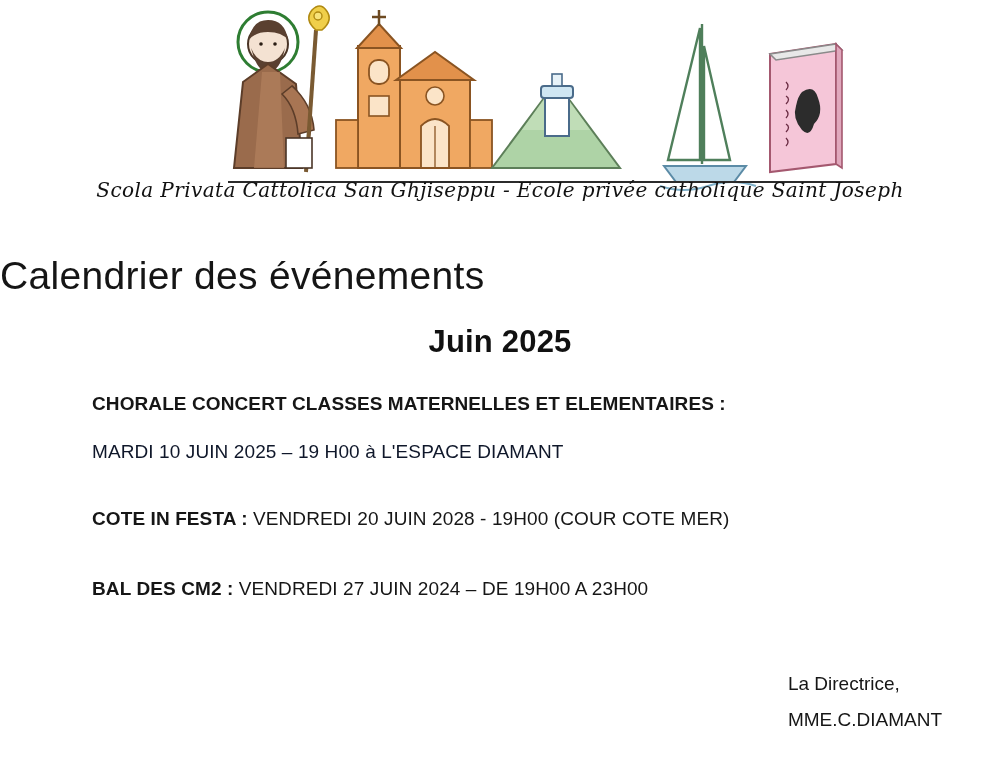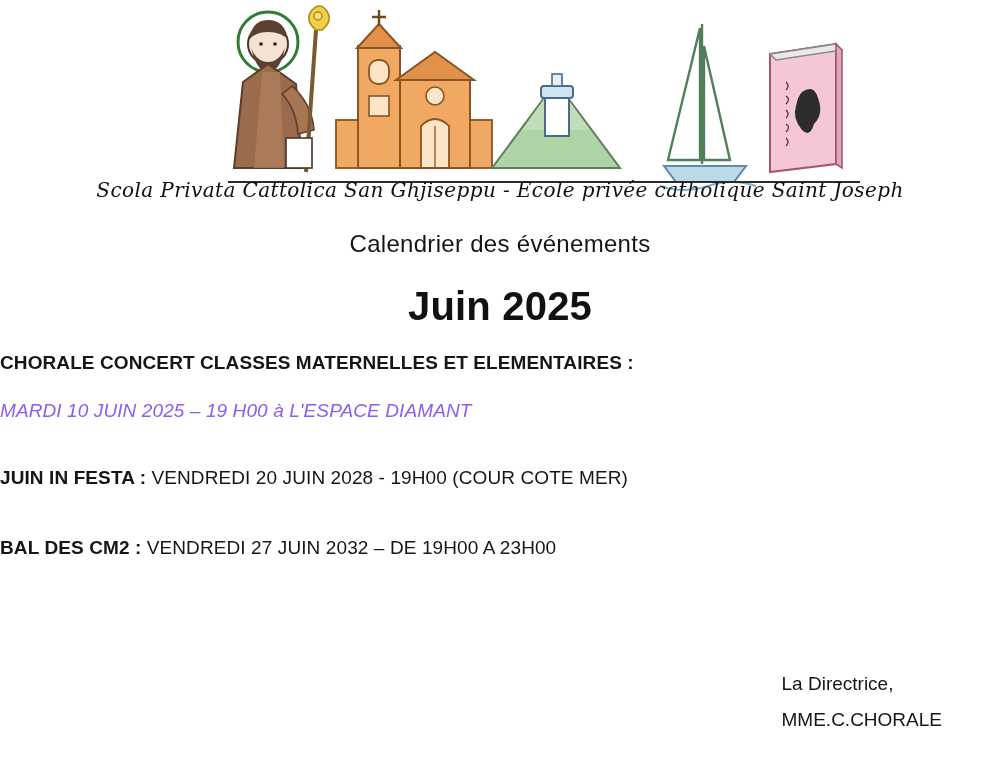--- a/index.html
+++ b/index.html
@@ -36,38 +36,39 @@
     font-family: "DejaVu Serif", serif;
     font-style: italic;
     font-size: 20px;
     color: #111111;
     letter-spacing: 0.4px;
     white-space: nowrap;
   }
 
   
   .doc-title {
-    text-align: center;
-    font-size: 24px;
+    font-size: 39px;
     font-weight: 400;
     color: #151515;
+    margin-top: 24px;
     letter-spacing: 0.3px;
   }
   .doc-month {
     text-align: center;
-    font-size: 40px;
+    font-size: 31px;
     font-weight: bold;
     color: #111111;
     margin-top: 26px;
     letter-spacing: 0.2px;
   }
 
   
   .entries {
-    margin-top: 20px;
+    margin-top: 30px;
+    padding-left: 92px;
     padding-right: 60px;
   }
   .entry {
     margin-bottom: 42px;
   }
   .entry-line {
     font-size: 19px;
     line-height: 1.5;
     color: #161616;
     letter-spacing: 0.1px;
@@ -76,24 +77,23 @@
     font-weight: bold;
   }
   .entry-line .lead {
     font-weight: bold;
   }
   .entry-line .rest {
     font-weight: normal;
   }
   .entry-sub {
     font-size: 19px;
-    color: #8b5cf6;
+    color: #0f172a;
     margin-top: 22px;
     letter-spacing: 0.1px;
-    font-style: italic;
   }
 
   
   .signature {
     position: absolute;
     right: 58px;
     bottom: 28px;
     text-align: left;
   }
   .sig-line {
@@ -200,25 +200,25 @@
 <div class="doc-month">Juin 2025</div>
 
 <div class="entries">
 
   <div class="entry">
     <div class="entry-line strong">CHORALE CONCERT CLASSES MATERNELLES ET ELEMENTAIRES :</div>
     <div class="entry-sub">MARDI 10 JUIN 2025 – 19 H00 à L'ESPACE DIAMANT</div>
   </div>
 
   <div class="entry">
-    <div class="entry-line"><span class="lead">JUIN IN FESTA :</span><span class="rest"> VENDREDI 20 JUIN 2028 - 19H00 (COUR COTE MER)</span></div>
+    <div class="entry-line"><span class="lead">COTE IN FESTA :</span><span class="rest"> VENDREDI 20 JUIN 2028 - 19H00 (COUR COTE MER)</span></div>
   </div>
 
   <div class="entry">
-    <div class="entry-line"><span class="lead">BAL DES CM2 :</span><span class="rest"> VENDREDI 27 JUIN 2032 – DE 19H00 A 23H00</span></div>
+    <div class="entry-line"><span class="lead">BAL DES CM2 :</span><span class="rest"> VENDREDI 27 JUIN 2024 – DE 19H00 A 23H00</span></div>
   </div>
 
 </div>
 
 <div class="signature">
   <div class="sig-line">La Directrice,</div>
-  <div class="sig-line">MME.C.CHORALE</div>
+  <div class="sig-line">MME.C.DIAMANT</div>
 </div>
 
 </body></html>

